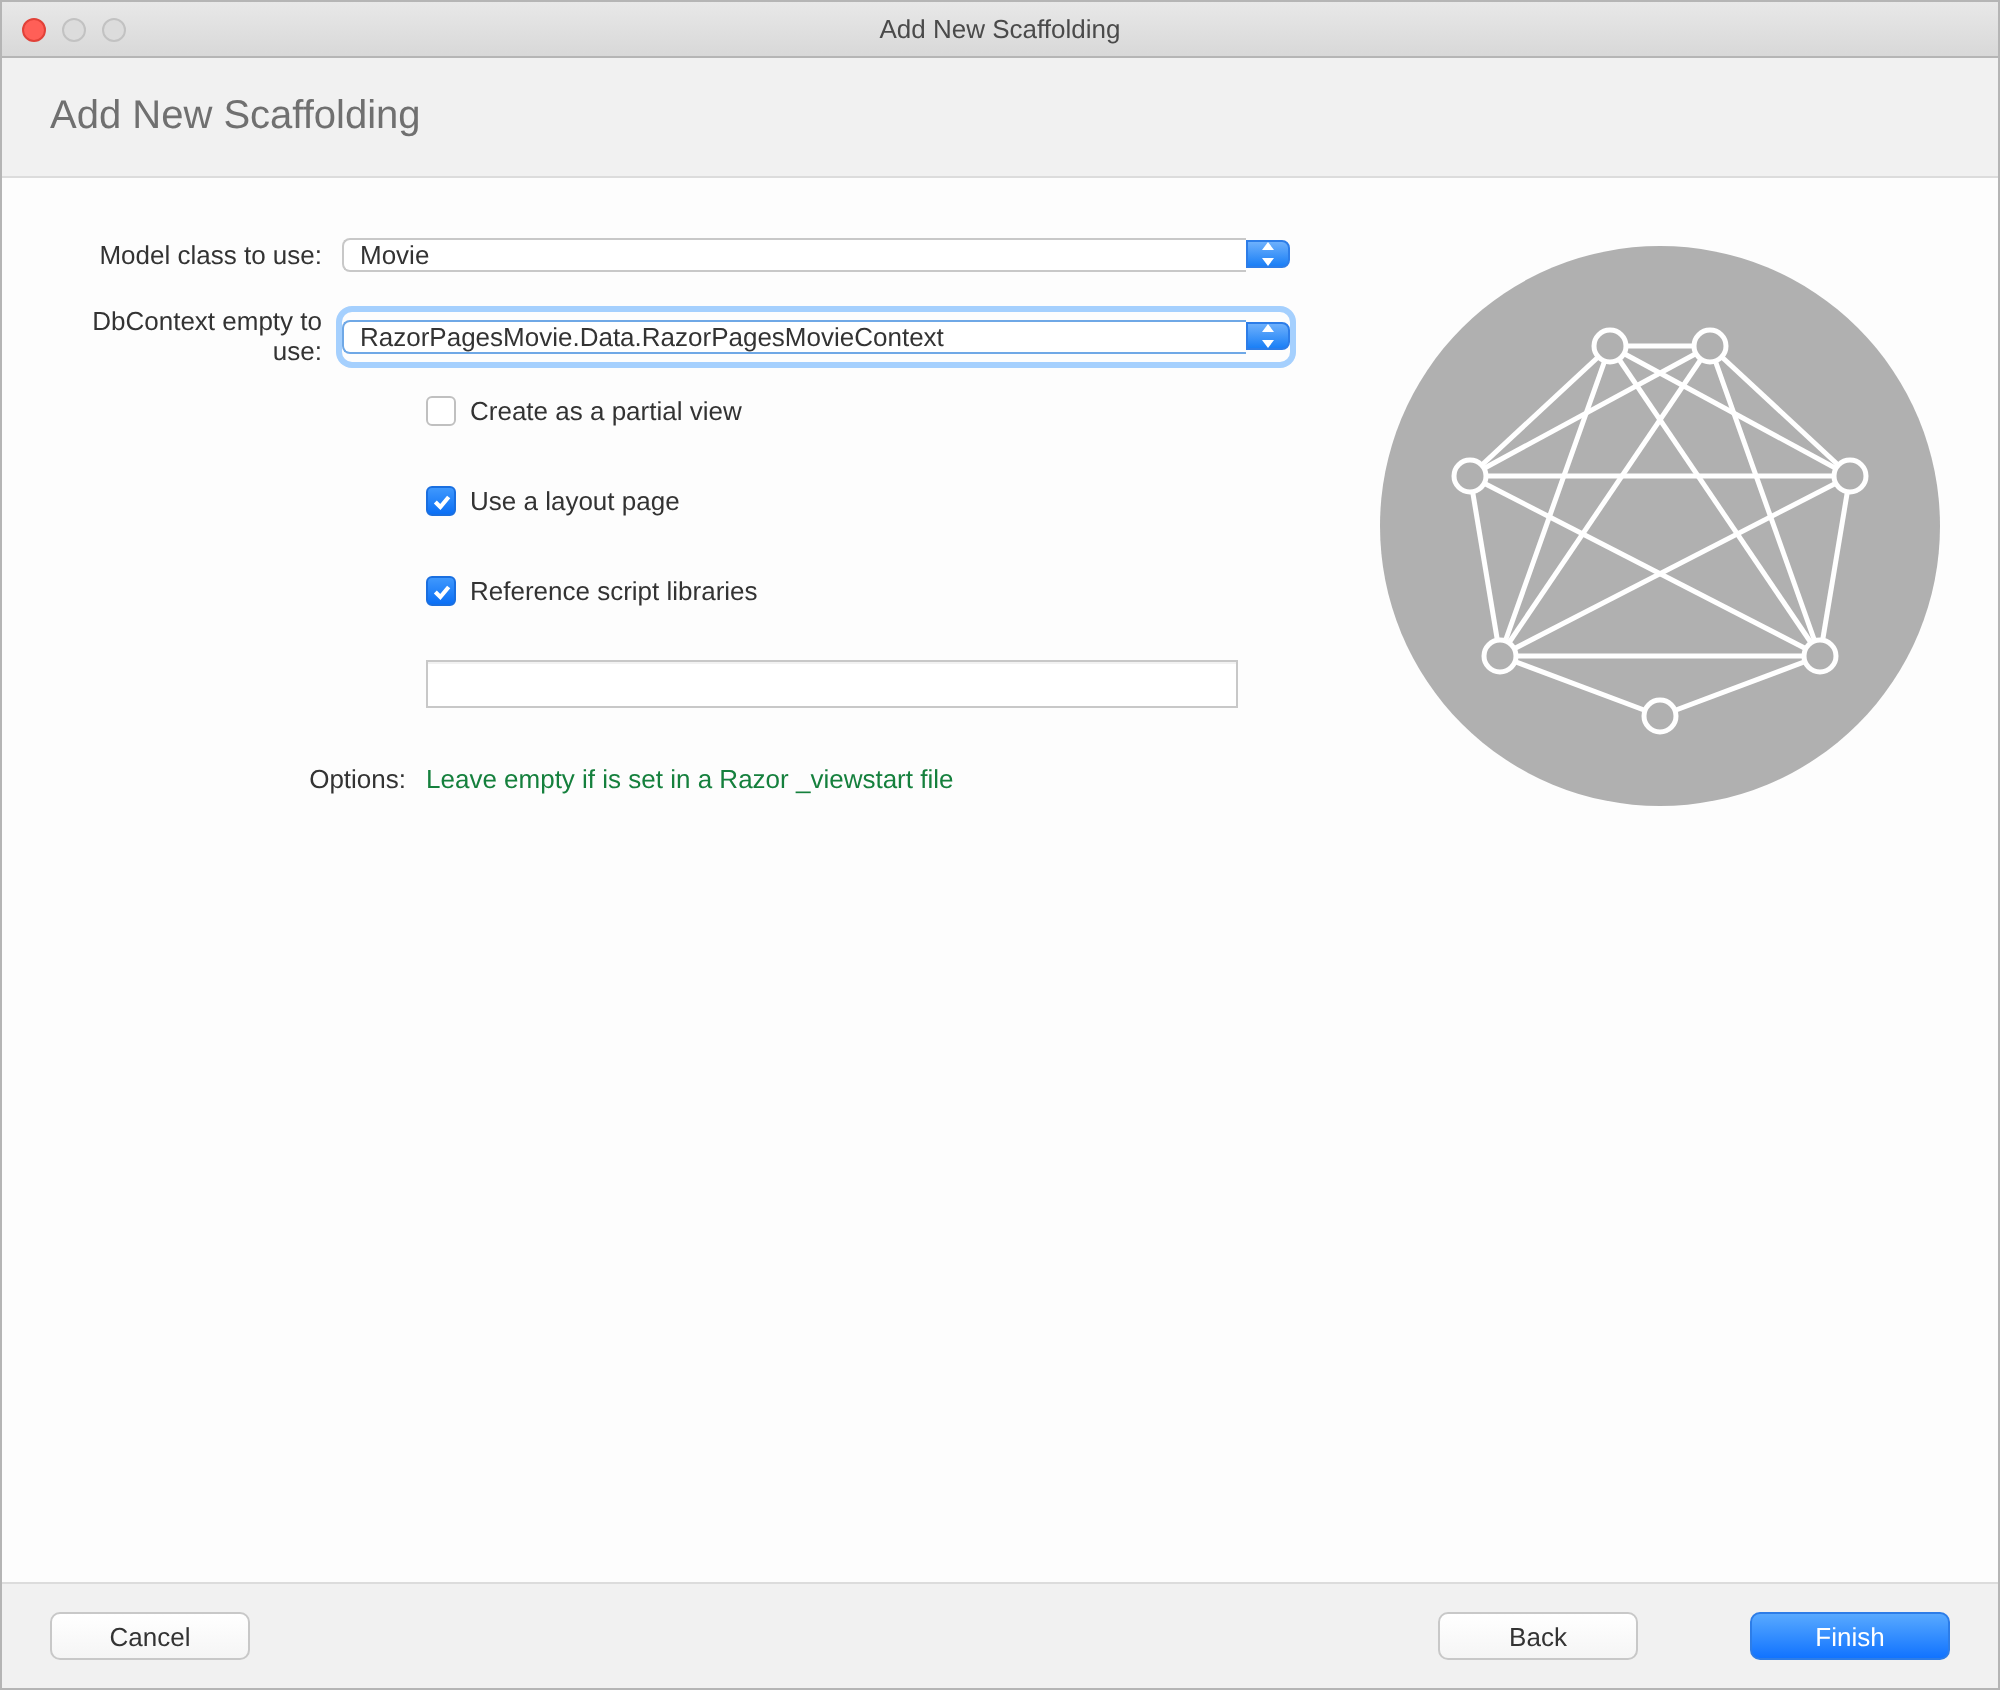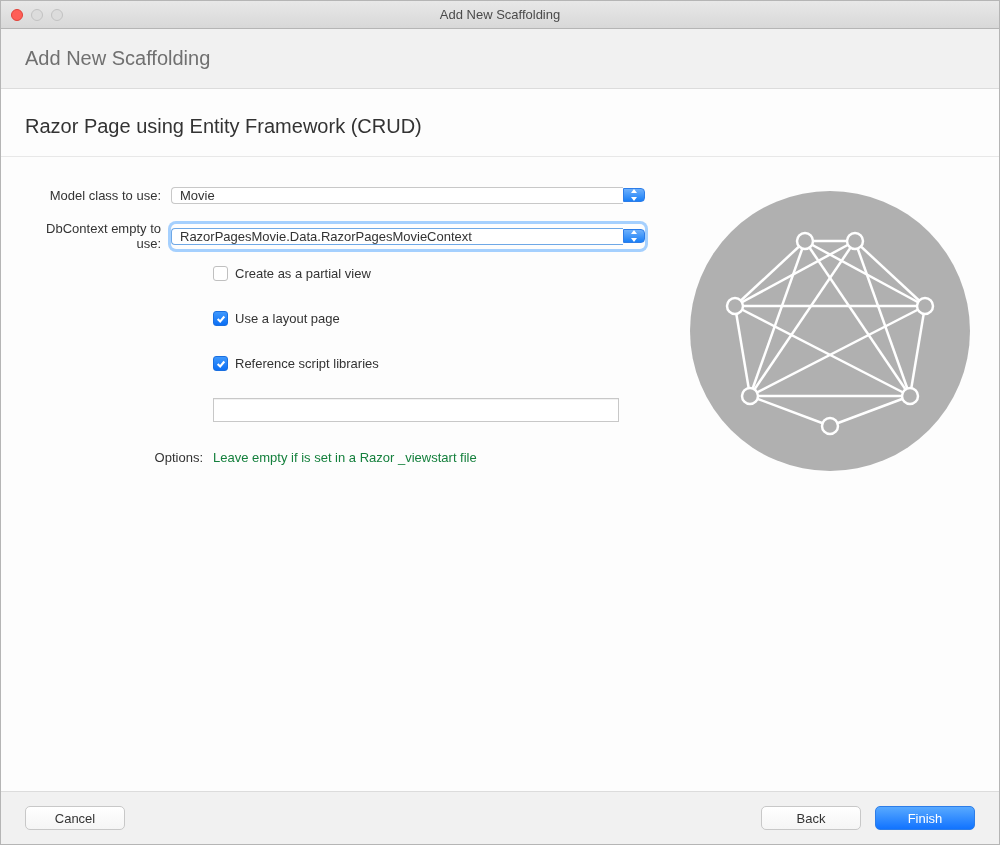--- a/index.html
+++ b/index.html
@@ -222,20 +222,21 @@
     }
     .btn-default {
       background: linear-gradient(#ffffff, #f5f5f5);
       border: 1px solid #c8c8c8;
       color: #333;
     }
     .btn-primary {
       background: linear-gradient(#58a9ff, #1173ff);
       border: 1px solid #2d7de8;
       color: #fff;
+      margin-left: 42px;
     }
     .footer-spacer {
       flex: 1;
     }
     .footer-right {
       display: flex;
       gap: 14px;
     }
     .options-stack {
       display: flex;
@@ -255,23 +256,20 @@
       <div class="tl tl-max"></div>
     </div>
     <div class="titlebar-title">Add New Scaffolding</div>
   </div>
 
   <div class="header-section">
     <div class="header-title">Add New Scaffolding</div>
   </div>
 
   <div class="content-section">
-    <div class="subtitle-area">
-      <div class="subtitle">Razor Page using Entity Framework (CRUD)</div>
-    </div>
 
     <div class="form-area">
       <div class="form-left">
 
         <div class="form-row">
           <div class="form-label">Model class to use:</div>
           <div class="form-control">
             <div class="combobox">
               <input class="combobox-input" type="text" value="Movie" style="">
               <div class="combobox-btn">

